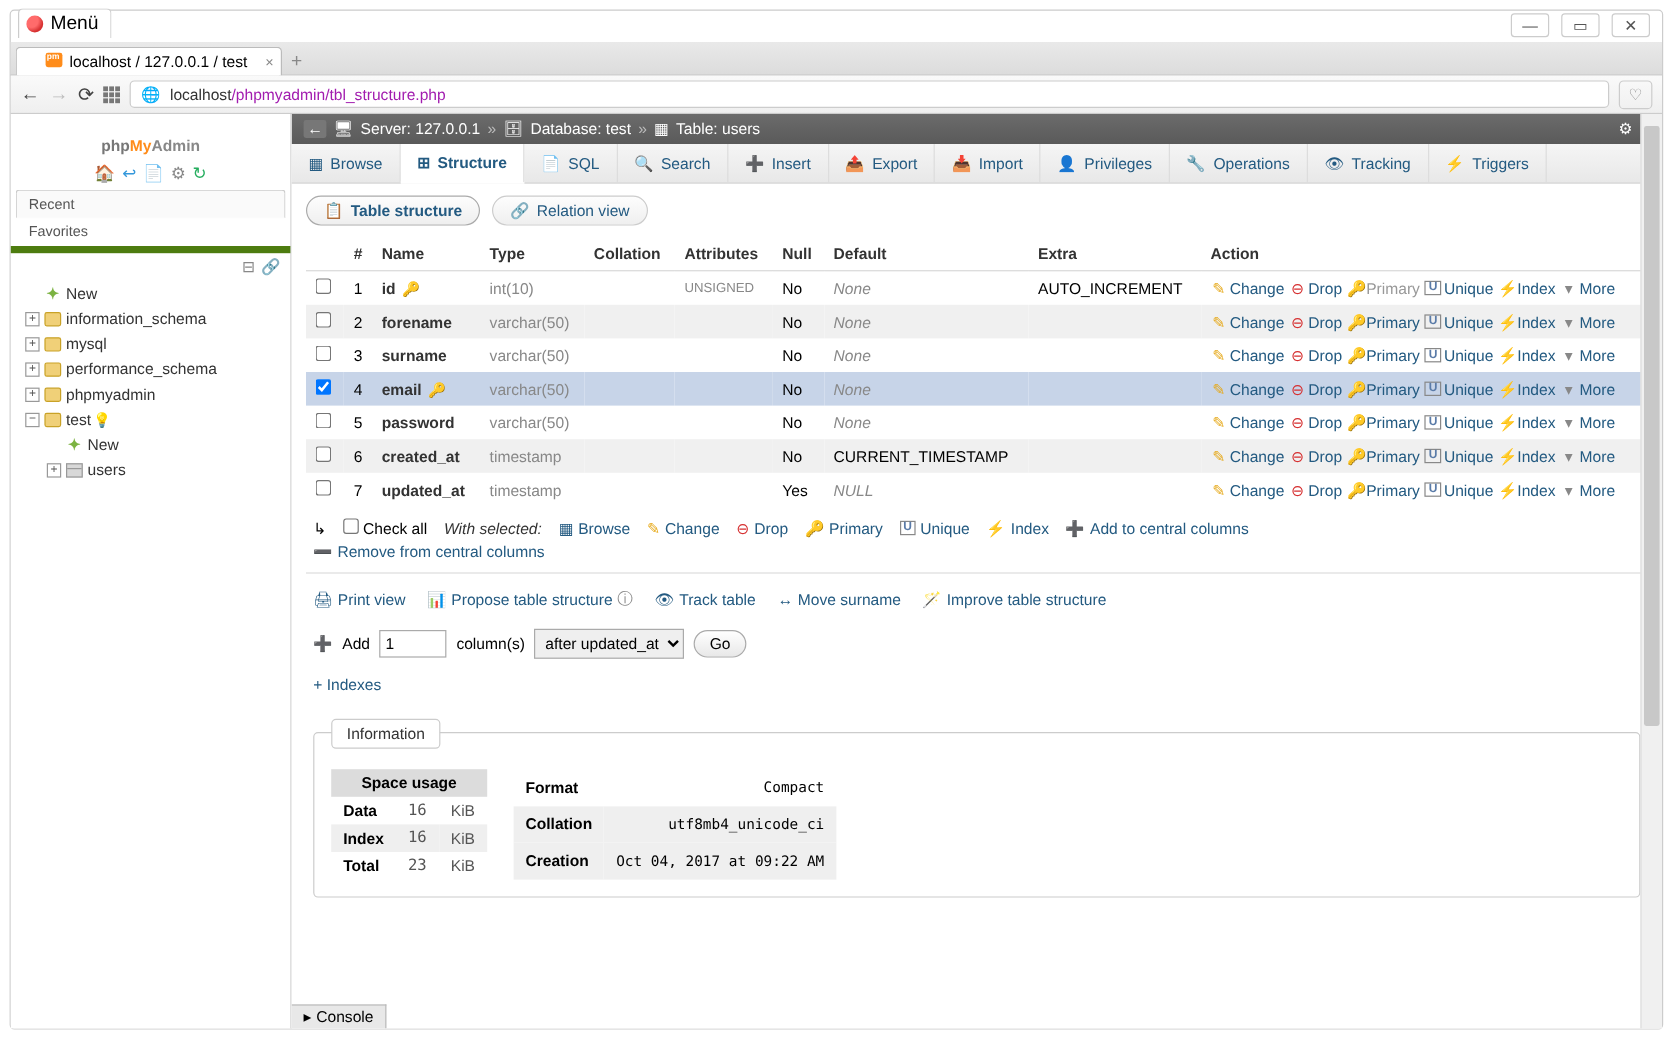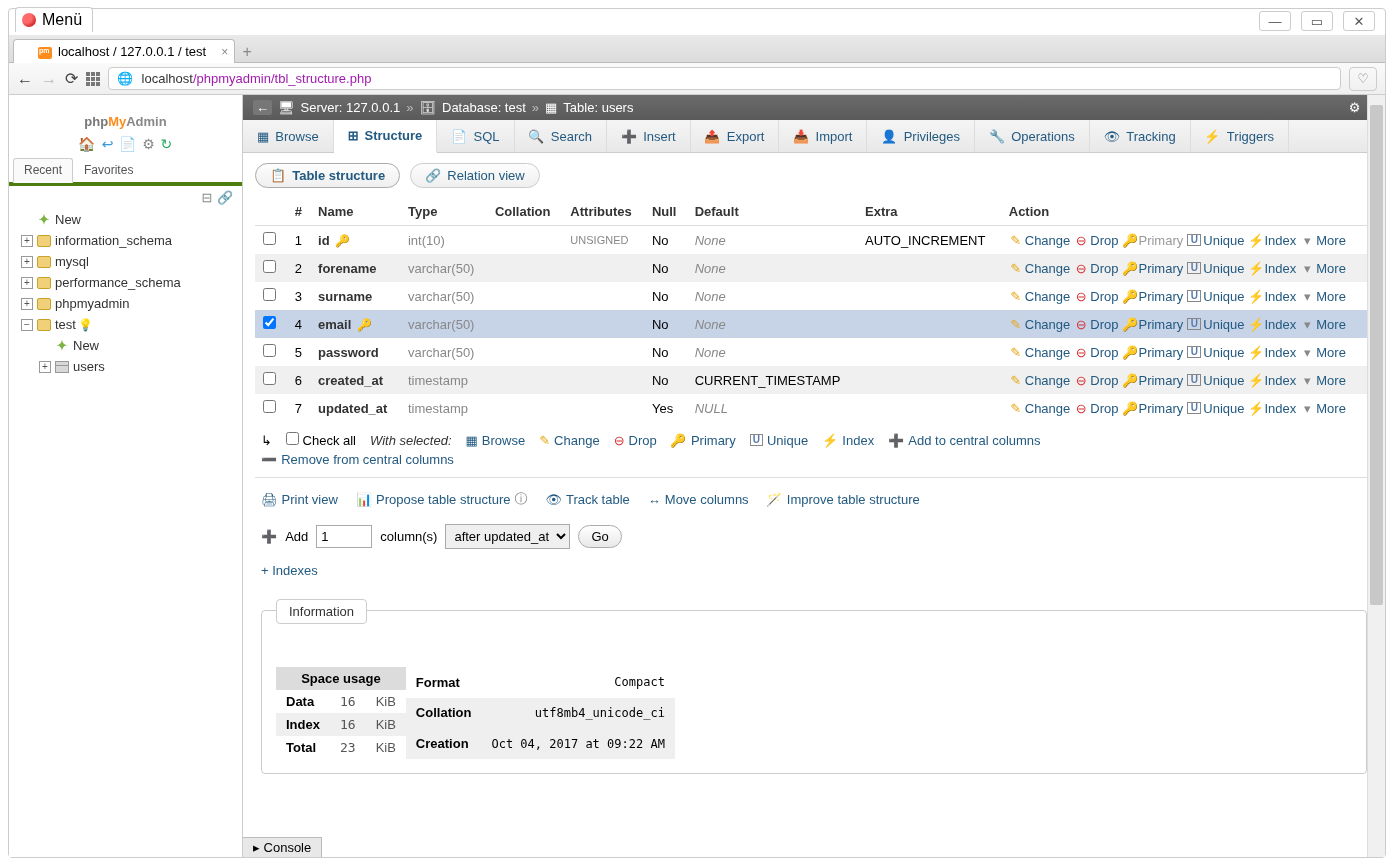--- a/index.html
+++ b/index.html
@@ -6,21 +6,21 @@
 body { background:#fff; width:1398px; height:867px; position:relative; }
 a { text-decoration:none; }
 
 
 .browser { border:1px solid #ccc; width:1378px; height:850px; margin:8px; position:relative; background:#fff; border-radius:4px; }
 .menu-btn { position:absolute; top:-2px; left:6px; background:#fff; border:1px solid #ccc; border-bottom:none; padding:3px 10px 3px 26px; border-radius:4px 4px 0 0; font-size:16px; }
 .menu-btn::before { content:""; position:absolute; left:6px; top:5px; width:14px; height:14px; border-radius:50%; background:radial-gradient(circle at 30% 30%,#ff6b6b 40%,#d63031 70%); }
 .win-controls { position:absolute; top:2px; right:10px; display:flex; gap:10px; }
 .win-controls span { width:32px; height:20px; border:1px solid #ccc; border-radius:3px; display:flex; align-items:center; justify-content:center; font-size:13px; color:#555; cursor:pointer; }
 .tab-strip { background:linear-gradient(#e9e9e9,#dcdcdc); height:28px; margin-top:26px; border-bottom:1px solid #bbb; display:flex; align-items:flex-end; padding:0 4px; }
-.tab { background:#fff; border:1px solid #bbb; border-bottom:none; border-radius:4px 4px 0 0; padding:4px 28px 4px 24px; font-size:12px; margin-bottom:-1px; position:relative; display:flex; align-items:flex-end; }
+.tab { background:#fff; border:1px solid #bbb; border-bottom:none; border-radius:4px 4px 0 0; padding:4px 28px 4px 24px; font-size:12px; margin-bottom:-1px; position:relative; display:flex; align-items:flex-start; }
 .tab .fav { width:14px; height:12px; background:#ff8c1a; margin-right:6px; border-radius:2px; position:relative; }
 .tab .fav::after{content:"pm";position:absolute;font-size:7px;color:#fff;font-weight:bold;left:1px;top:0;}
 .tab .x { position:absolute; right:6px; top:5px; font-size:12px; color:#888; cursor:pointer; }
 .new-tab { width:24px; height:20px; display:flex; align-items:center; justify-content:center; color:#888; cursor:pointer; font-size:16px; }
 .nav-bar { height:32px; background:linear-gradient(#fafafa,#efefef); border-bottom:1px solid #ccc; display:flex; align-items:center; padding:0 8px; gap:8px; }
 .nav-btn { color:#444; font-size:16px; cursor:pointer; }
 .nav-btn.dim { color:#bbb; }
 .speed { display:grid; grid-template-columns:repeat(3,4px); grid-gap:1px; }
 .speed div{width:4px;height:4px;background:#777;}
 .url-field { flex:1; display:flex; align-items:center; background:#fff; border:1px solid #ccc; border-radius:4px; padding:3px 8px; font-size:13px; }
@@ -29,21 +29,21 @@
 .url-host { color:#333; }
 .heart { width:28px; height:24px; border:1px solid #ccc; border-radius:4px; display:flex; align-items:center; justify-content:center; color:#888;}
 
 
 .content { display:flex; height:calc(100% - 86px); }
 .sidebar { width:234px; background:#fff; border-right:1px solid #ccc; padding-top:6px; }
 .logo { font-size:23px; font-weight:bold; text-align:center; padding:4px 0 2px; }
 .logo .p{color:#777;} .logo .my{color:#ff8c1a;} .logo .a{color:#888;}
 .logo-icons{text-align:center; padding:2px 0 6px;}
 .logo-icons span{display:inline-block; margin:0 1px; font-size:14px;}
-.side-tabs { display:flex; padding:0 4px; border-bottom:4px solid #4d7c0f;}
+.side-tabs { display:flex; padding:0 4px; border-bottom:6px solid #4d7c0f;flex-direction:column;}
 .side-tab { padding:4px 10px; font-size:12px; color:#555; border:1px solid transparent; cursor:pointer;}
 .side-tab.active { background:#fafafa; border:1px solid #ccc; border-bottom-color:#fafafa; border-radius:3px 3px 0 0; margin-bottom:-1px;}
 .collapse-ctl{text-align:right;padding:4px 8px 0;color:#888;font-size:12px;}
 .collapse-ctl span{cursor:pointer;margin-left:2px;}
 .tree { padding:4px 0 0 8px; }
 .tree-item { display:flex; align-items:center; padding:3px 0 3px 4px; font-size:13px; color:#333; cursor:pointer; }
 .tree-item .exp { width:12px; height:12px; border:1px solid #999; background:#fff; display:flex; align-items:center; justify-content:center; font-size:10px; line-height:1; color:#555; margin-right:4px;}
 .tree-item .sp { width:16px;}
 .tree-item.child { padding-left:22px;}
 .dbic{display:inline-block;width:14px;height:12px;background:#f0d078;border:1px solid #c9a227;border-radius:2px;margin-right:4px;}
@@ -90,21 +90,21 @@
 .toolrow{padding:6px 6px;display:flex;gap:18px;align-items:center;font-size:13px;}
 .toolrow a{color:#235a81;display:inline-flex;align-items:center;gap:4px;cursor:pointer;}
 .addrow{padding:10px 6px;display:flex;align-items:center;gap:8px;font-size:13px;}
 .addrow input[type=text]{width:56px;border:1px solid #aaa;padding:3px 4px;}
 .addrow select{border:1px solid #aaa;padding:3px 4px;}
 .gobtn{border:1px solid #aaa;background:linear-gradient(#fff,#e8e8e8);border-radius:12px;padding:3px 12px;cursor:pointer;text-align:center;}
 .indexes{padding:4px 6px;color:#235a81;cursor:pointer;}
 
 .info-box{border:1px solid #ccc;border-radius:4px;margin:28px 6px 0;padding:30px 14px 14px;position:relative;}
 .info-tab{position:absolute;top:-12px;left:14px;background:#fff;border:1px solid #ccc;border-radius:4px;padding:4px 12px;font-size:13px;color:#333;}
-.info-grids{display:flex;margin-top:26px;}
+.info-grids{display:flex;gap:22px;}
 .minitbl{border-collapse:collapse;font-size:13px;}
 .minitbl th{background:#dcdcdc;padding:4px 10px;font-weight:bold;text-align:center;}
 .minitbl td{padding:4px 10px;}
 .minitbl tr.odd td{background:#efefef;}
 .minitbl td.lbl{font-weight:bold;}
 .minitbl td.num{text-align:right;color:#555;font-family:monospace;}
 .minitbl td.unit{color:#555;}
 .mono{font-family:monospace;font-size:12px;text-align:right;}
 
 .status-bot{position:absolute;bottom:0;left:0;background:#e8e8e8;border:1px solid #bbb;border-bottom:none;border-left:none;padding:2px 10px;font-size:12px;display:flex;align-items:center;gap:4px;cursor:pointer;}
@@ -507,21 +507,21 @@
               <span>📊</span>
               <span>Propose table structure</span> 
               <span style="color:#888">ⓘ</span>
             </a>
         <a>
               <span>👁</span>
               <span>Track table</span>
             </a>
         <a>
               <span>↔</span>
-              <span>Move columns</span>
+              <span>Move surname</span>
             </a>
         <a>
               <span>🪄</span>
               <span>Improve table structure</span>
             </a>
       </div>
       <div class="addrow">
         <span>➕</span>
         <span>Add</span>
         <input type="text" value="1" style="">

